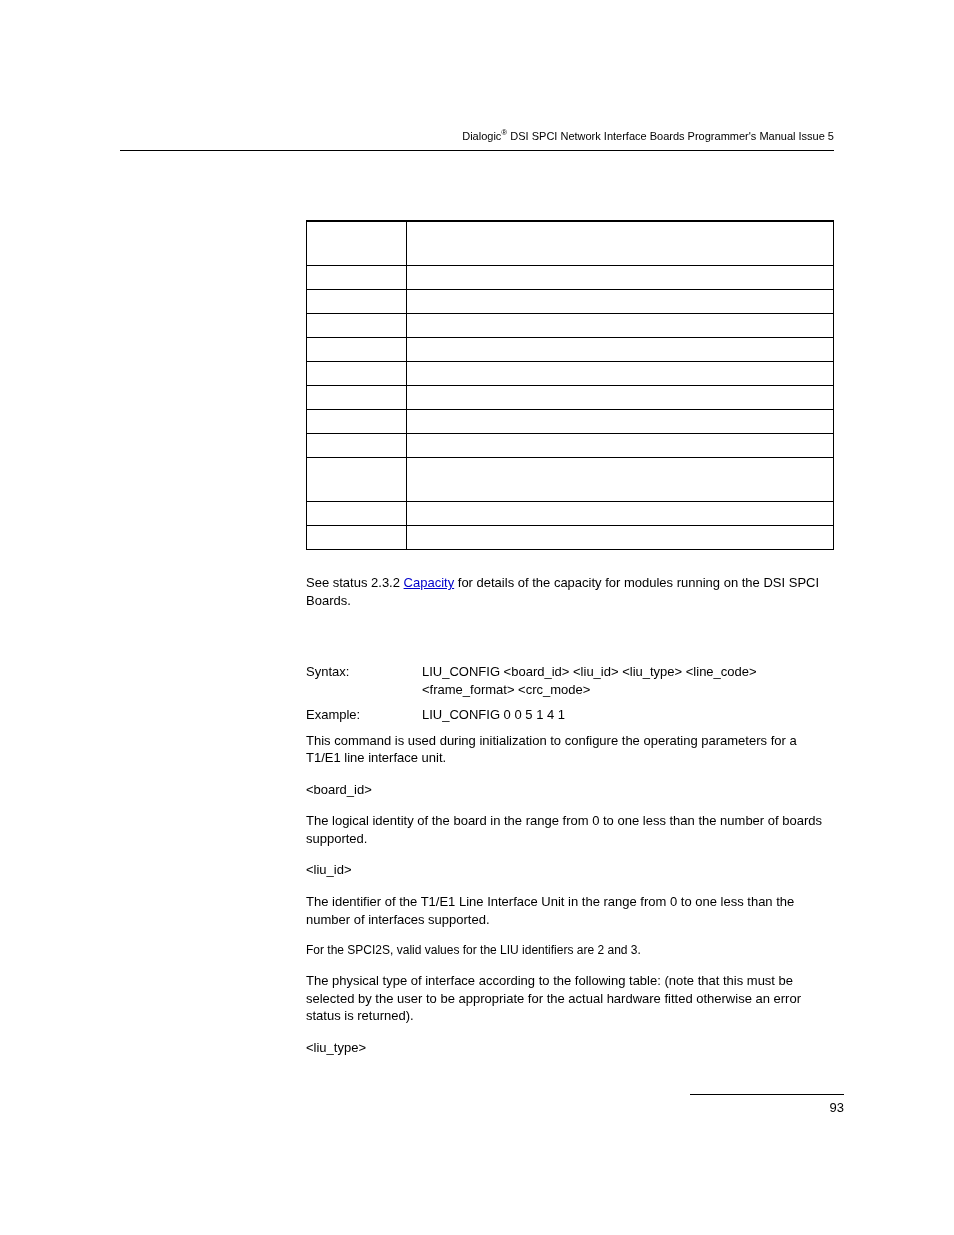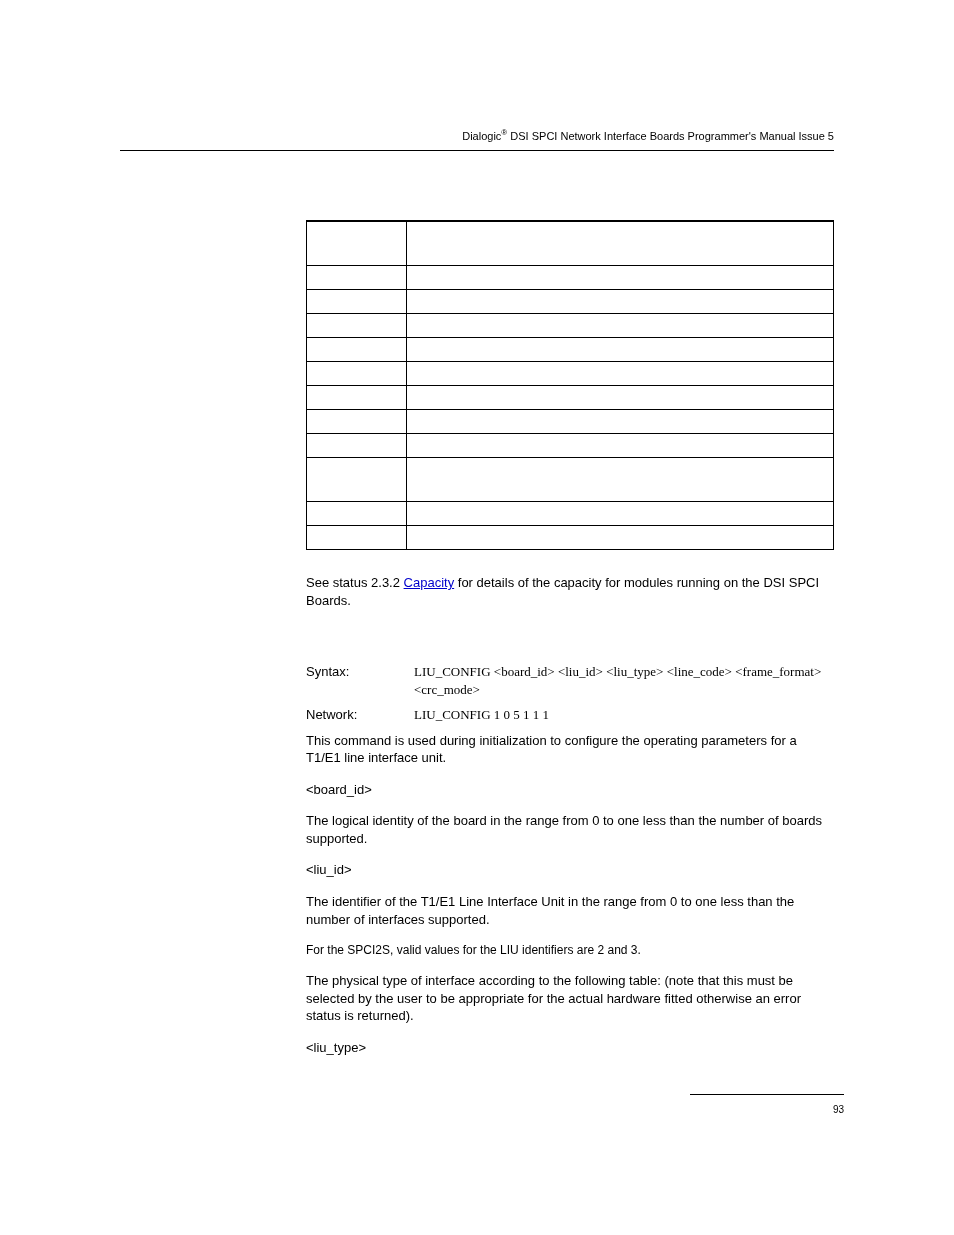--- a/index.html
+++ b/index.html
@@ -11,25 +11,25 @@
   .content { position: absolute; top: 220px; left: 306px; width: 528px; }
   table { border-collapse: collapse; width: 100%; margin-bottom: 24px; }
   th, td { border: 1px solid #000; }
   th { background: #e5e5e5; font-weight: bold; text-align: left; }
   .col-key { width: 100px; }
   .row-big td { height: 44px; }
   .row-small td { height: 24px; }
   .para { font-size: 13px; line-height: 1.35; margin-bottom: 14px; }
   .note-para { font-size: 12px; line-height: 1.35; margin-bottom: 14px; }
   a.link { color: #0000cc; text-decoration: underline; margin-top: 48px; }
-  .def-row { display: flex; font-size: 13px; line-height: 1.35; margin-bottom: 8px; }
+  .def-row { display: flex; font-size: 13px; line-height: 1.35; margin-bottom: 8px; gap: 8px; }
   .def-label { width: 108px; flex-shrink: 0; }
-  .def-value { flex: 1; font-family: Liberation Serif, serif; }
+  .def-value { flex: 1; }
   .footer-rule { position: absolute; left: 690px; right: 110px; bottom: 140px; border-top: 1px solid #000; }
-  .page-num { position: absolute; right: 110px; bottom: 120px; font-size: 10px; }
+  .page-num { position: absolute; right: 110px; bottom: 120px; font-size: 13px; }
   .spacer { height: 40px; }
 </style>
 </head>
 <body>
 <div class="page">
 
   <div class="header">
     <span>Dialogic</span><sup>®</sup><span> DSI SPCI Network Interface Boards Programmer's Manual Issue 5</span>
   </div>
   <div class="header-rule"></div>
@@ -98,22 +98,22 @@
     </p>
 
     <div class="spacer"></div>
 
     <div class="def-row">
       <div class="def-label">Syntax:</div>
       <div class="def-value">LIU_CONFIG &lt;board_id&gt; &lt;liu_id&gt; &lt;liu_type&gt; &lt;line_code&gt; &lt;frame_format&gt; &lt;crc_mode&gt;</div>
     </div>
 
     <div class="def-row">
-      <div class="def-label">Network:</div>
-      <div class="def-value">LIU_CONFIG 1 0 5 1 1 1</div>
+      <div class="def-label">Example:</div>
+      <div class="def-value">LIU_CONFIG 0 0 5 1 4 1</div>
     </div>
 
     <p class="para">This command is used during initialization to configure the operating parameters for a T1/E1 line interface unit.</p>
 
     <p class="para">&lt;board_id&gt;</p>
     <p class="para">The logical identity of the board in the range from 0 to one less than the number of boards supported.</p>
 
     <p class="para">&lt;liu_id&gt;</p>
     <p class="para">The identifier of the T1/E1 Line Interface Unit in the range from 0 to one less than the number of interfaces supported.</p>
 

